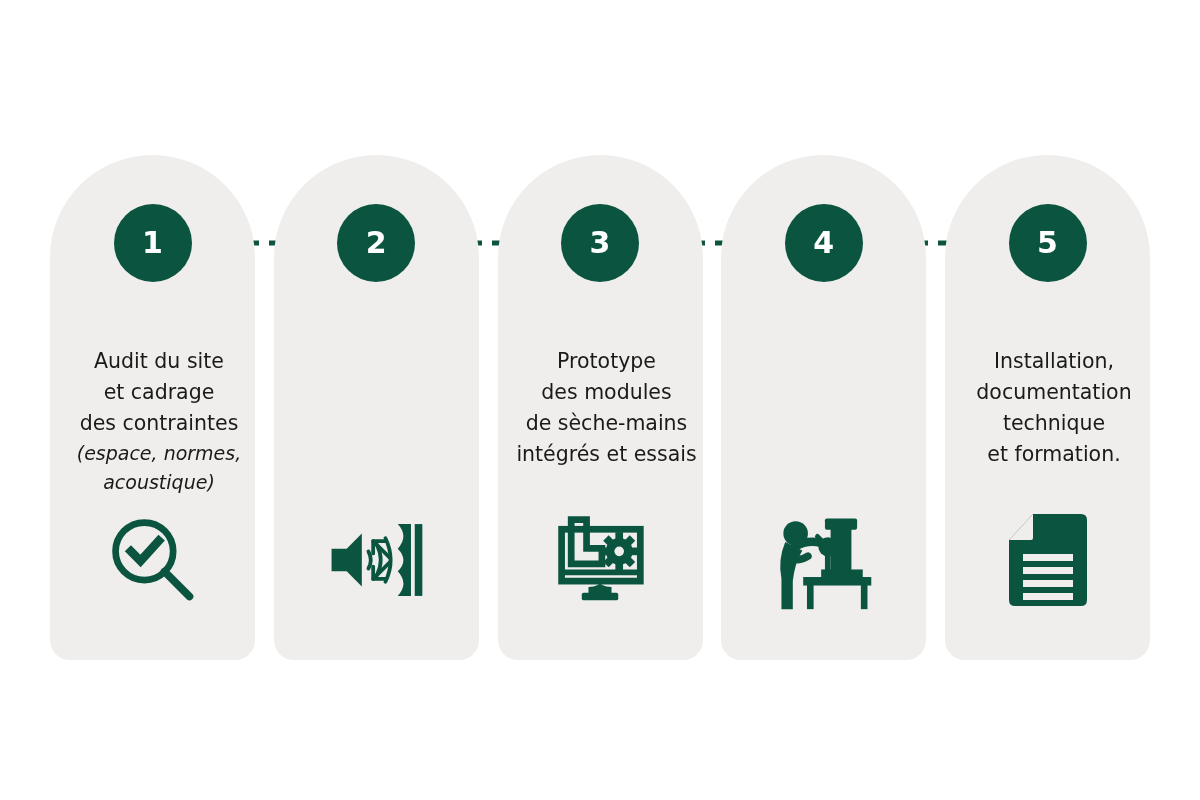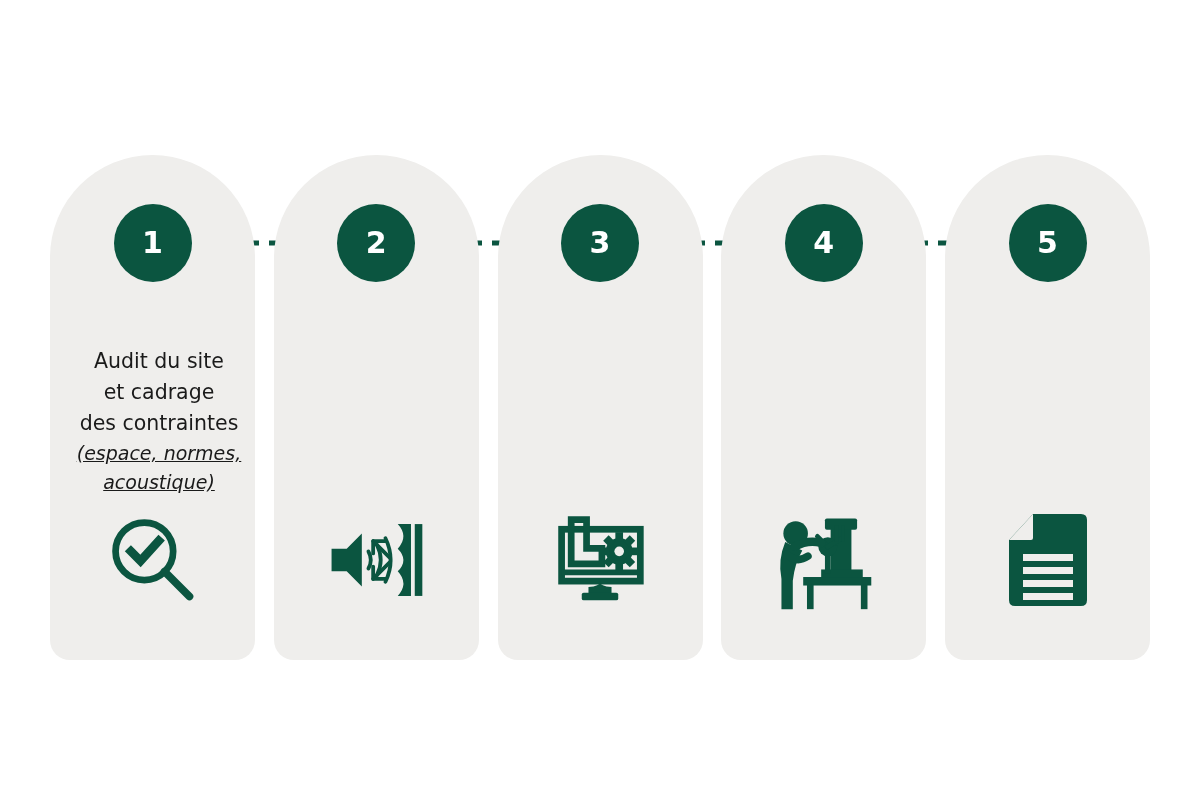--- a/index.html
+++ b/index.html
@@ -91,21 +91,20 @@
     line-height: 31px;
     white-space: pre-line;
   }
 
   .step-note {
     display: block;
     font-style: italic;
     font-size: 19px;
     line-height: 29px;
     white-space: pre-line;
-    text-decoration: underline;
   }
 
   .step-icon {
     position: absolute;
     left: 50%;
     bottom: 48px;
     transform: translateX(-50%);
     width: 104px;
     height: 104px;
     display: flex;
@@ -170,20 +169,27 @@
 
           <path d="M92 12 L78 12 Q90 25 78 38 Q90 50 78 62 Q90 75 78 88 L92 88 Z" fill="#0b5540"></path>
           <rect x="96" y="12" width="8" height="76" fill="#0b5540"></rect>
         </svg>
       </div>
     </div>
 
     <div class="step-card">
       <div class="step-badge">
         <span class="step-badge-number">3</span>
+      </div>
+      <div class="step-text">
+        <span>Prototype
+des modules
+de sèche-mains
+intégrés et essais</span>
+        <span class="step-note"></span>
       </div>
       <div class="step-icon">
         <svg viewBox="0 0 104 100" width="100" height="96">
 
           <rect x="12" y="18" width="82" height="54" fill="none" stroke="#0b5540" stroke-width="7"></rect>
 
           <path d="M12 63 L94 63" stroke="#0b5540" stroke-width="6" fill="none"></path>
 
           <path d="M40 78 Q52 78 52 72 Q52 78 64 78 L64 86 L40 86 Z" fill="#0b5540"></path>
           <rect x="33" y="84" width="38" height="8" rx="2" fill="#0b5540"></rect>
@@ -236,20 +242,27 @@
             <path d="M16 46 Q26 56 38 48" stroke="#0b5540" stroke-width="8" fill="none" stroke-linecap="round"></path>
           </g>
         </svg>
       </div>
     </div>
 
     <div class="step-card">
       <div class="step-badge">
         <span class="step-badge-number">5</span>
       </div>
+      <div class="step-text">
+        <span>Installation,
+documentation
+technique
+et formation.</span>
+        <span class="step-note"></span>
+      </div>
       <div class="step-icon">
         <svg viewBox="0 0 90 100" width="90" height="100">
           <path d="M30 4 L78 4 Q84 4 84 10 L84 90 Q84 96 78 96 L12 96 Q6 96 6 90 L6 30 Z" fill="#0b5540"></path>
           <path d="M30 4 L30 28 Q30 30 28 30 L6 30 Z" fill="#efeeec"></path>
           <g fill="#efeeec">
             <rect x="20" y="44" width="50" height="7"></rect>
             <rect x="20" y="57" width="50" height="7"></rect>
             <rect x="20" y="70" width="50" height="7"></rect>
             <rect x="20" y="83" width="50" height="7"></rect>
           </g>

